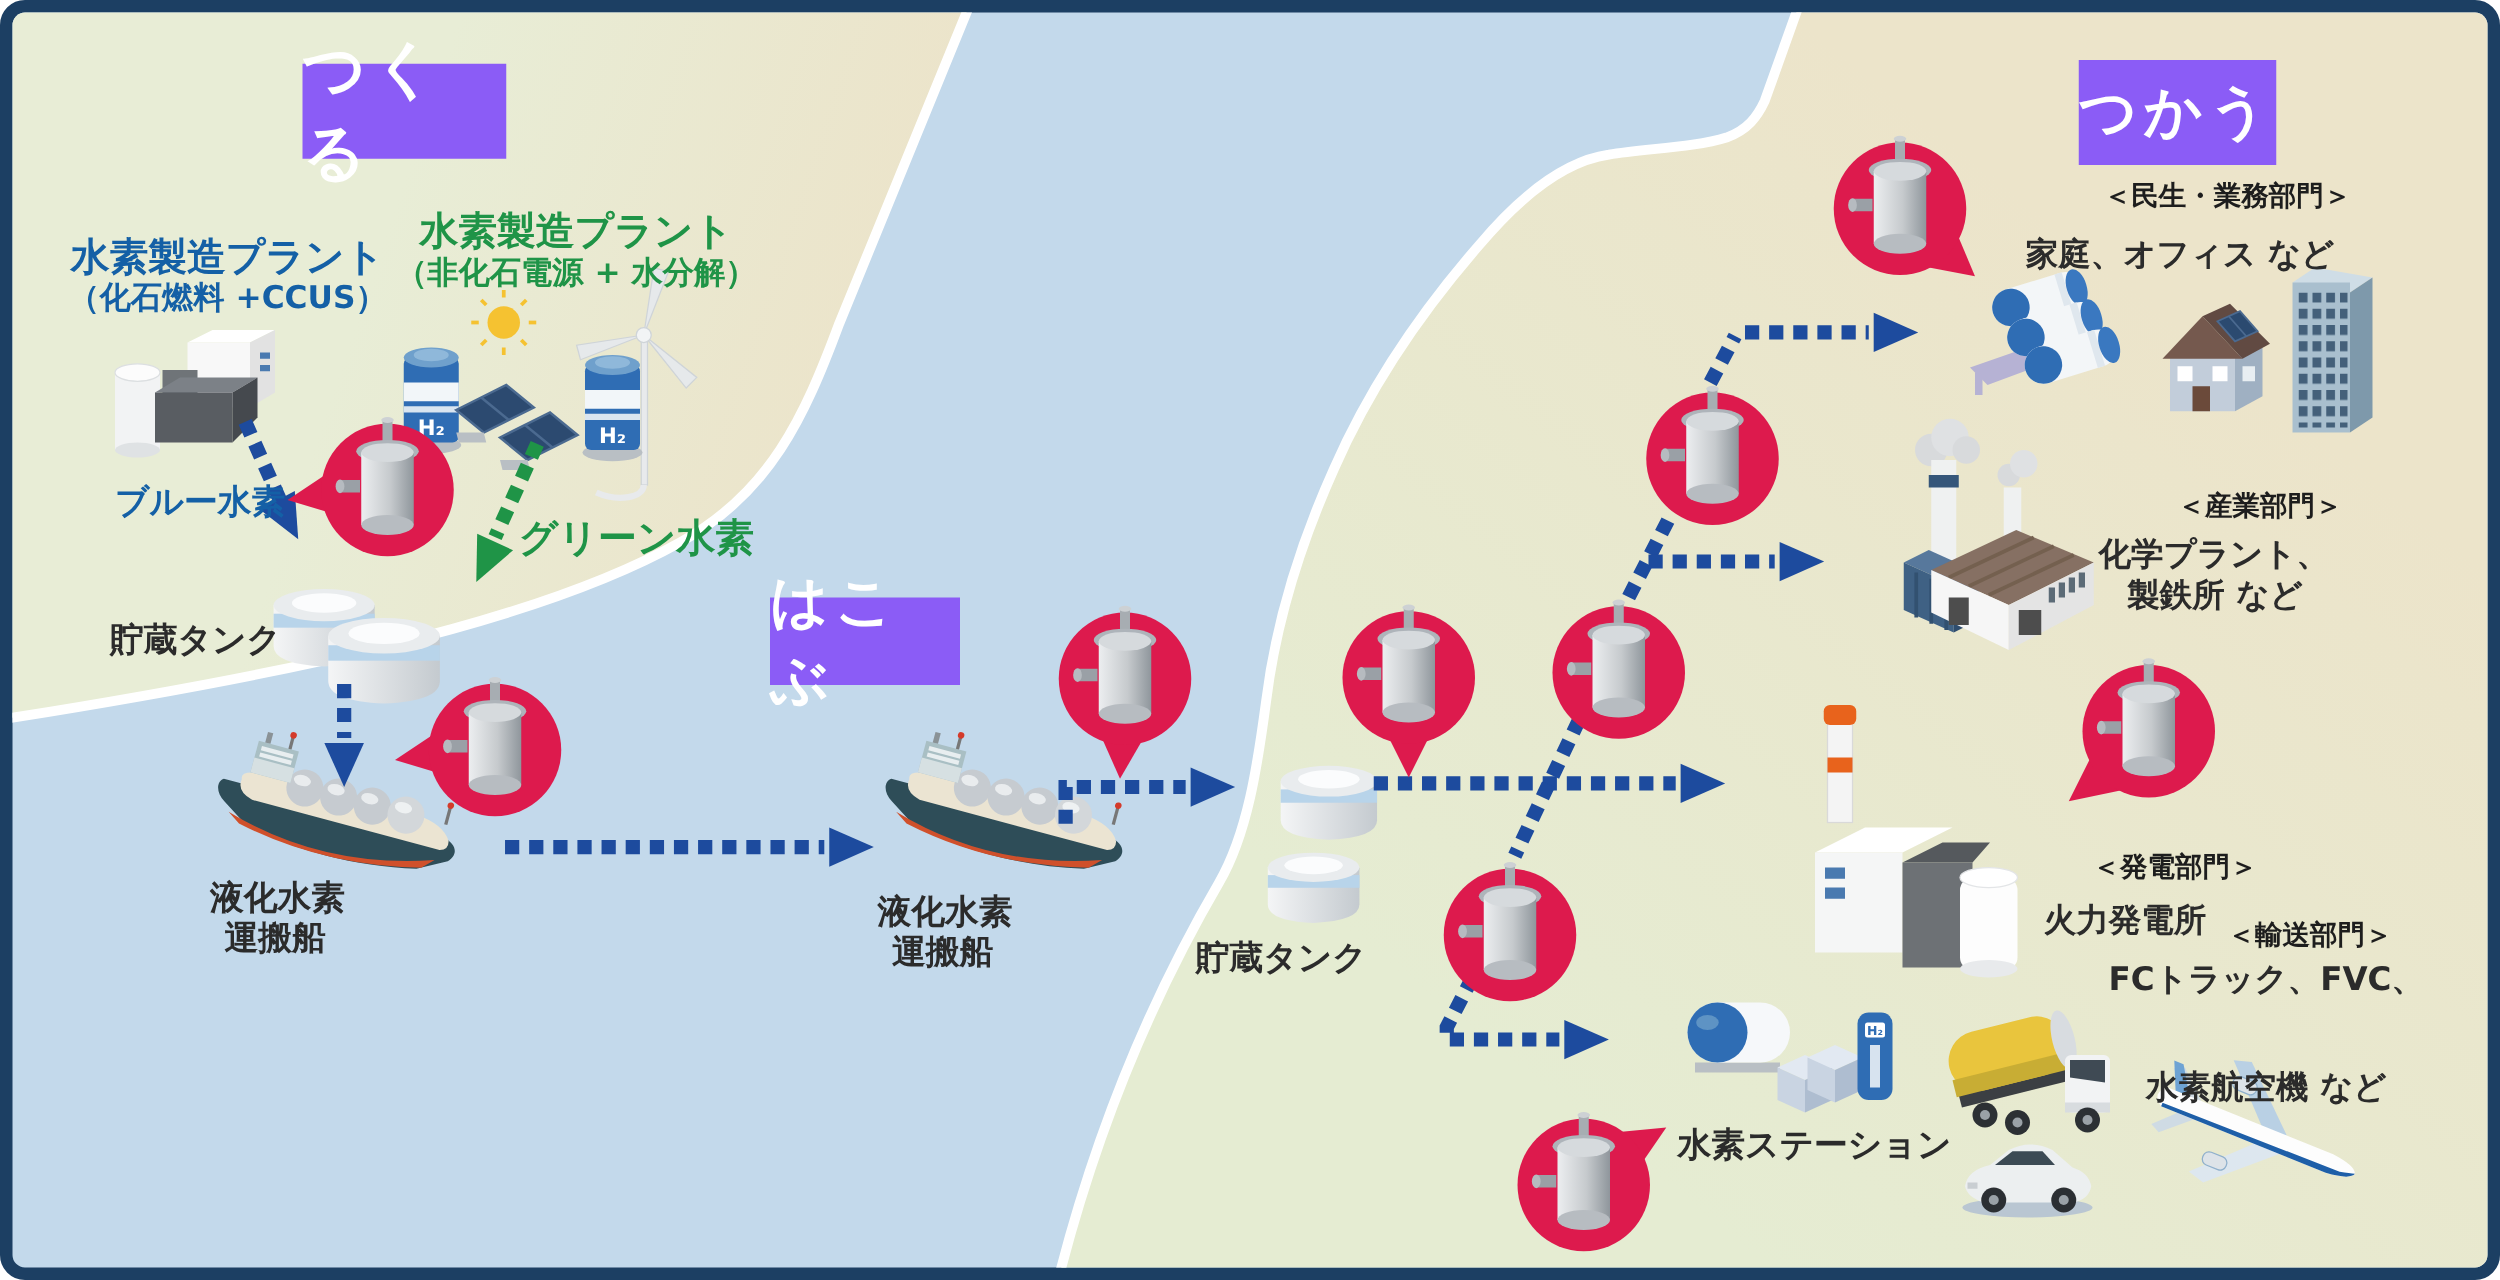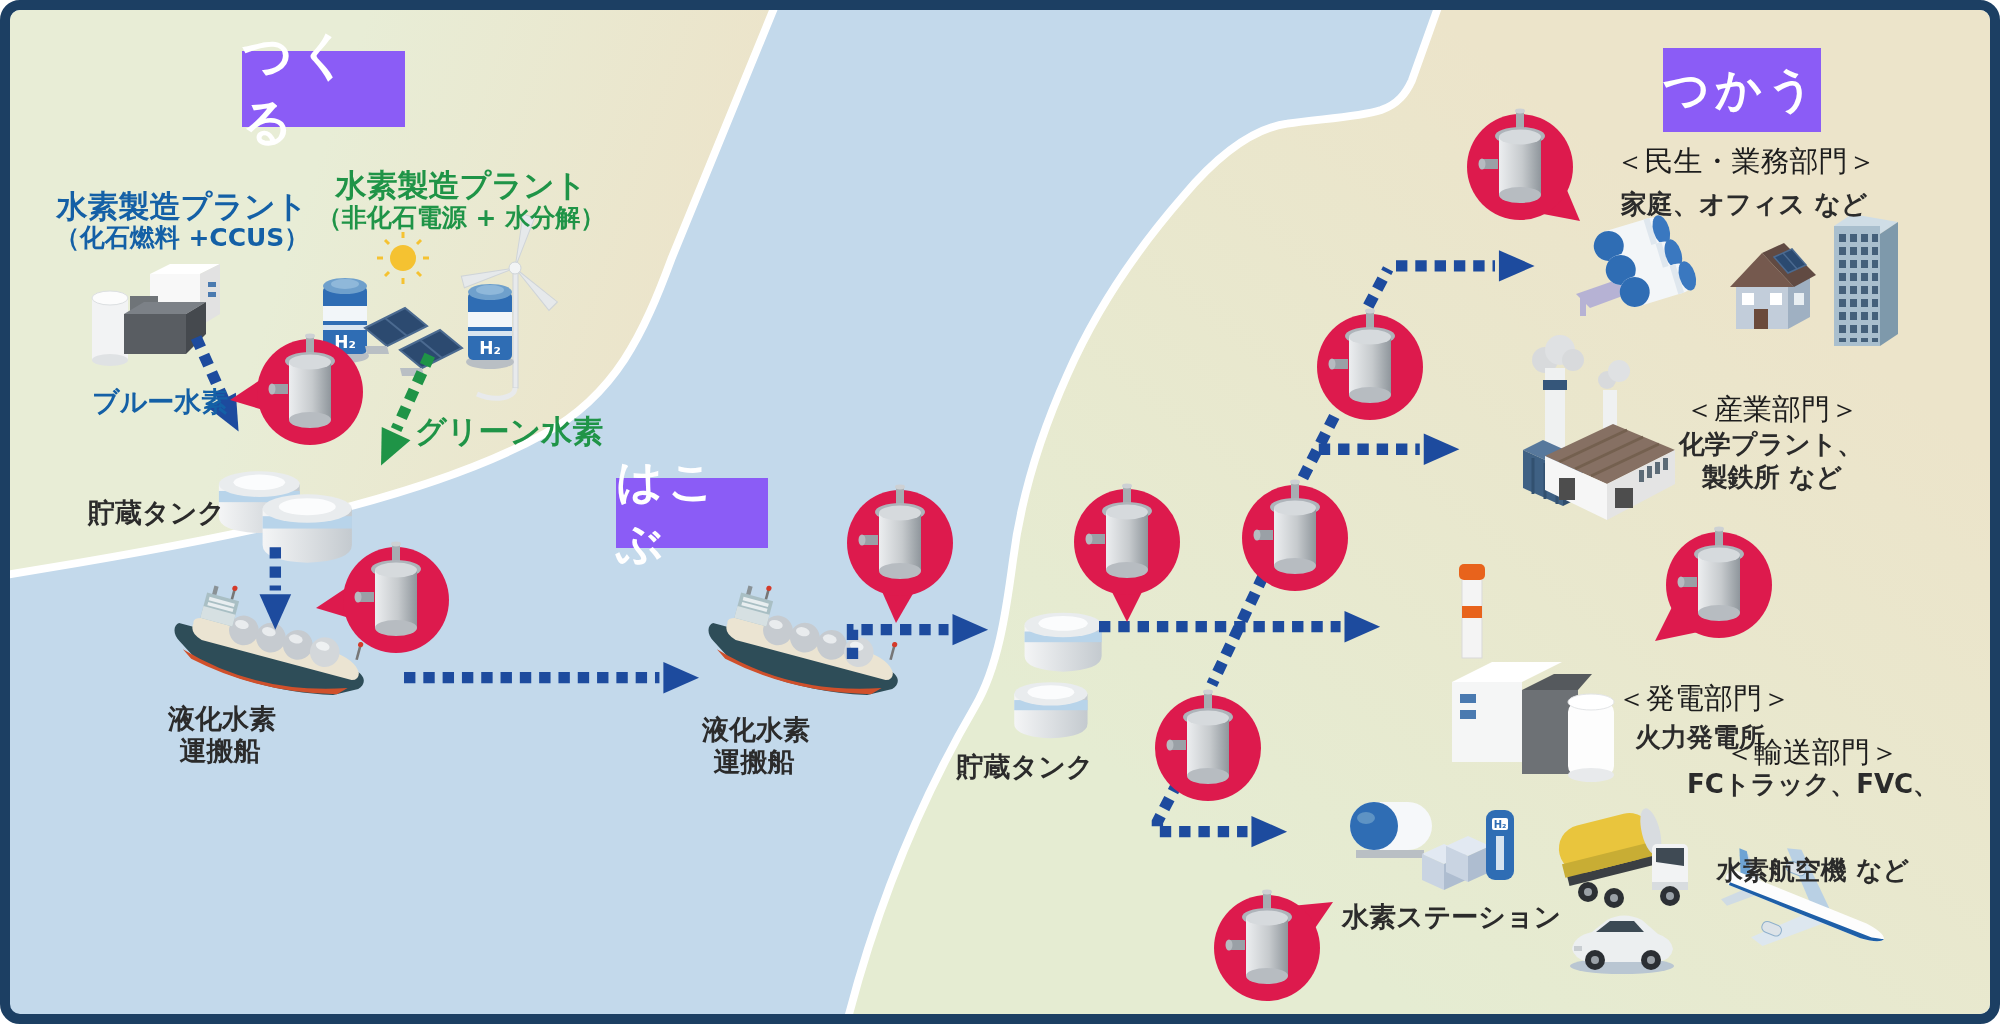--- a/index.html
+++ b/index.html
@@ -5,21 +5,21 @@
   html,body{margin:0;padding:0;background:#fff;font-family:"DejaVu Sans",sans-serif;}
   #frame{position:relative;width:1980px;height:1004px;border:10px solid #1c3f63;border-radius:20px;overflow:hidden;background:#c3d9eb;}
   .abs{position:absolute;}
   svg{display:block;overflow:visible;}
   .stage-label{background:#8b5cf6;color:#fff;font-weight:bold;display:flex;align-items:center;letter-spacing:5px;z-index:7;}
   .txt{position:absolute;white-space:nowrap;z-index:7;line-height:1.15;}
   .tc{transform:translateX(-50%);text-align:center;}
   .blue{color:#1460a6;font-weight:bold;}
   .green{color:#1f9447;font-weight:bold;}
   .dark{color:#2b2b2b;font-weight:bold;}
-  .sec-title{color:#1d1d1d;font-weight:normal;font-size:29px;}
+  .sec-title{color:#1d1d1d;font-weight:bold;font-size:22px;margin-left:36px;}
   .sec-sub{color:#2b2b2b;font-weight:bold;font-size:26px;}
   .icon{position:absolute;z-index:3;}
   .bubble{position:absolute;width:170px;height:170px;z-index:6;}
   #arrows{position:absolute;left:0;top:0;z-index:5;pointer-events:none;}
   #land{position:absolute;left:0;top:0;z-index:1;}
 </style>
 </head>
 <body>
 
 <div id="frame">

